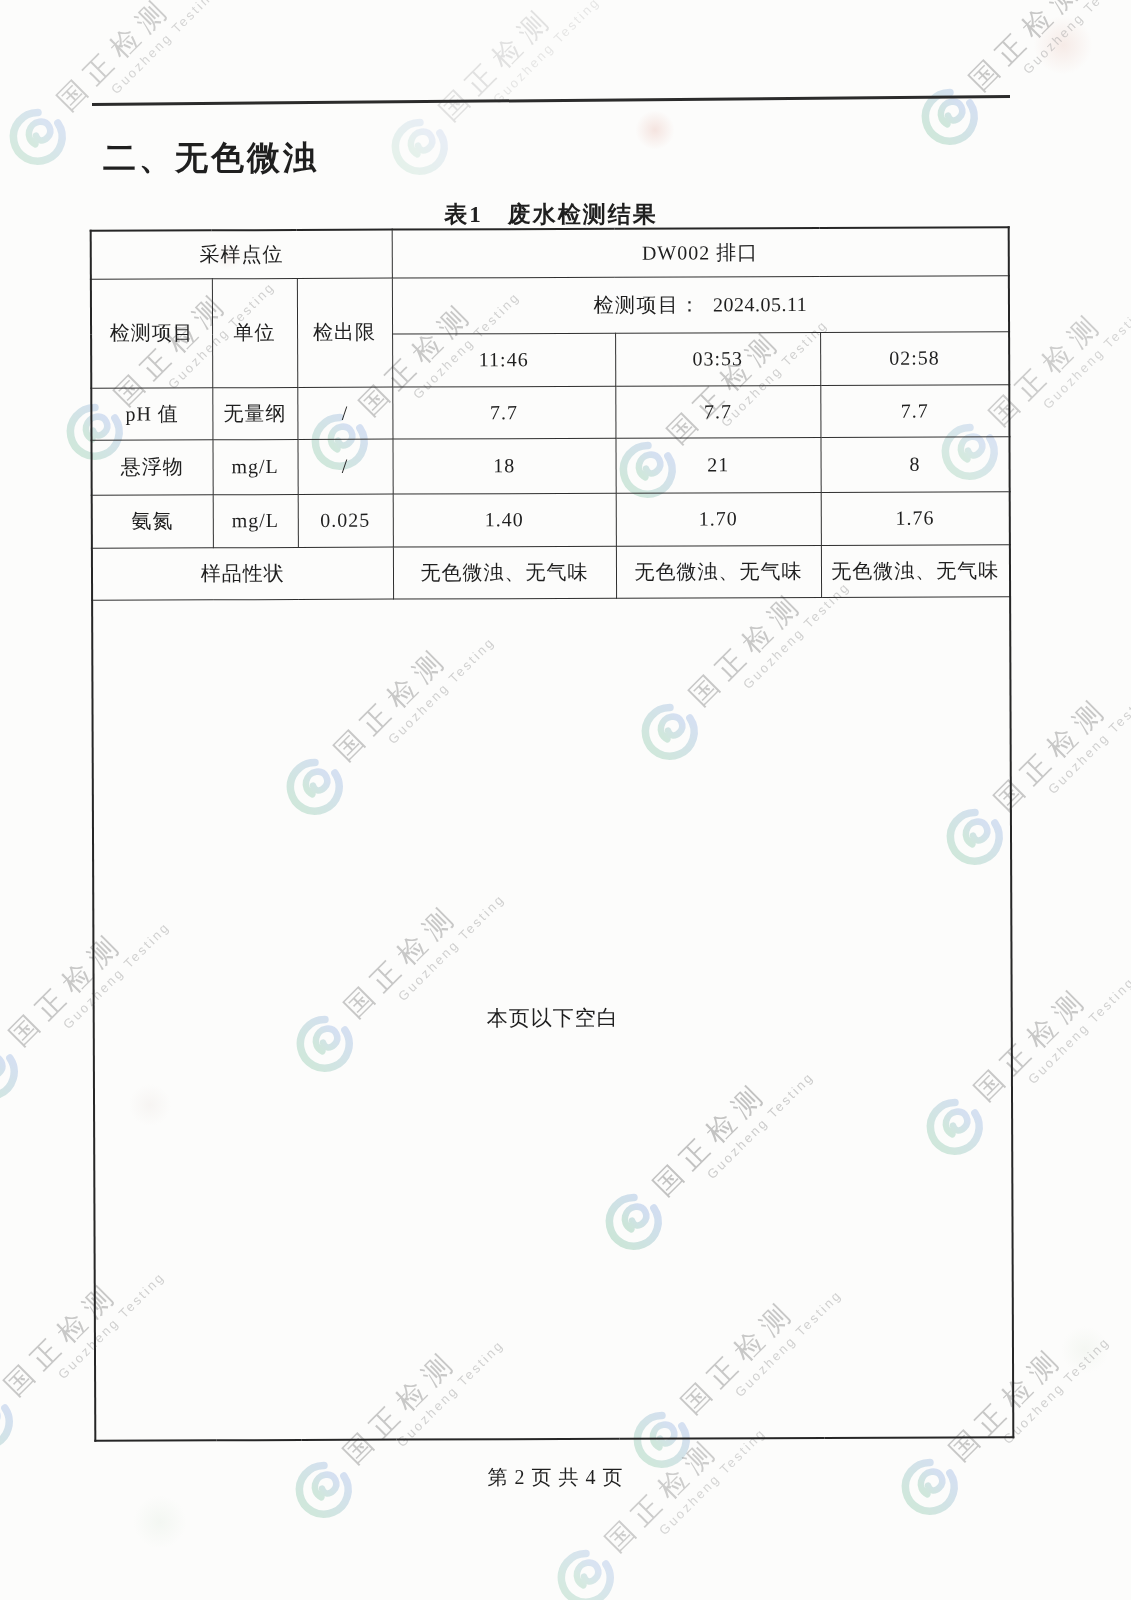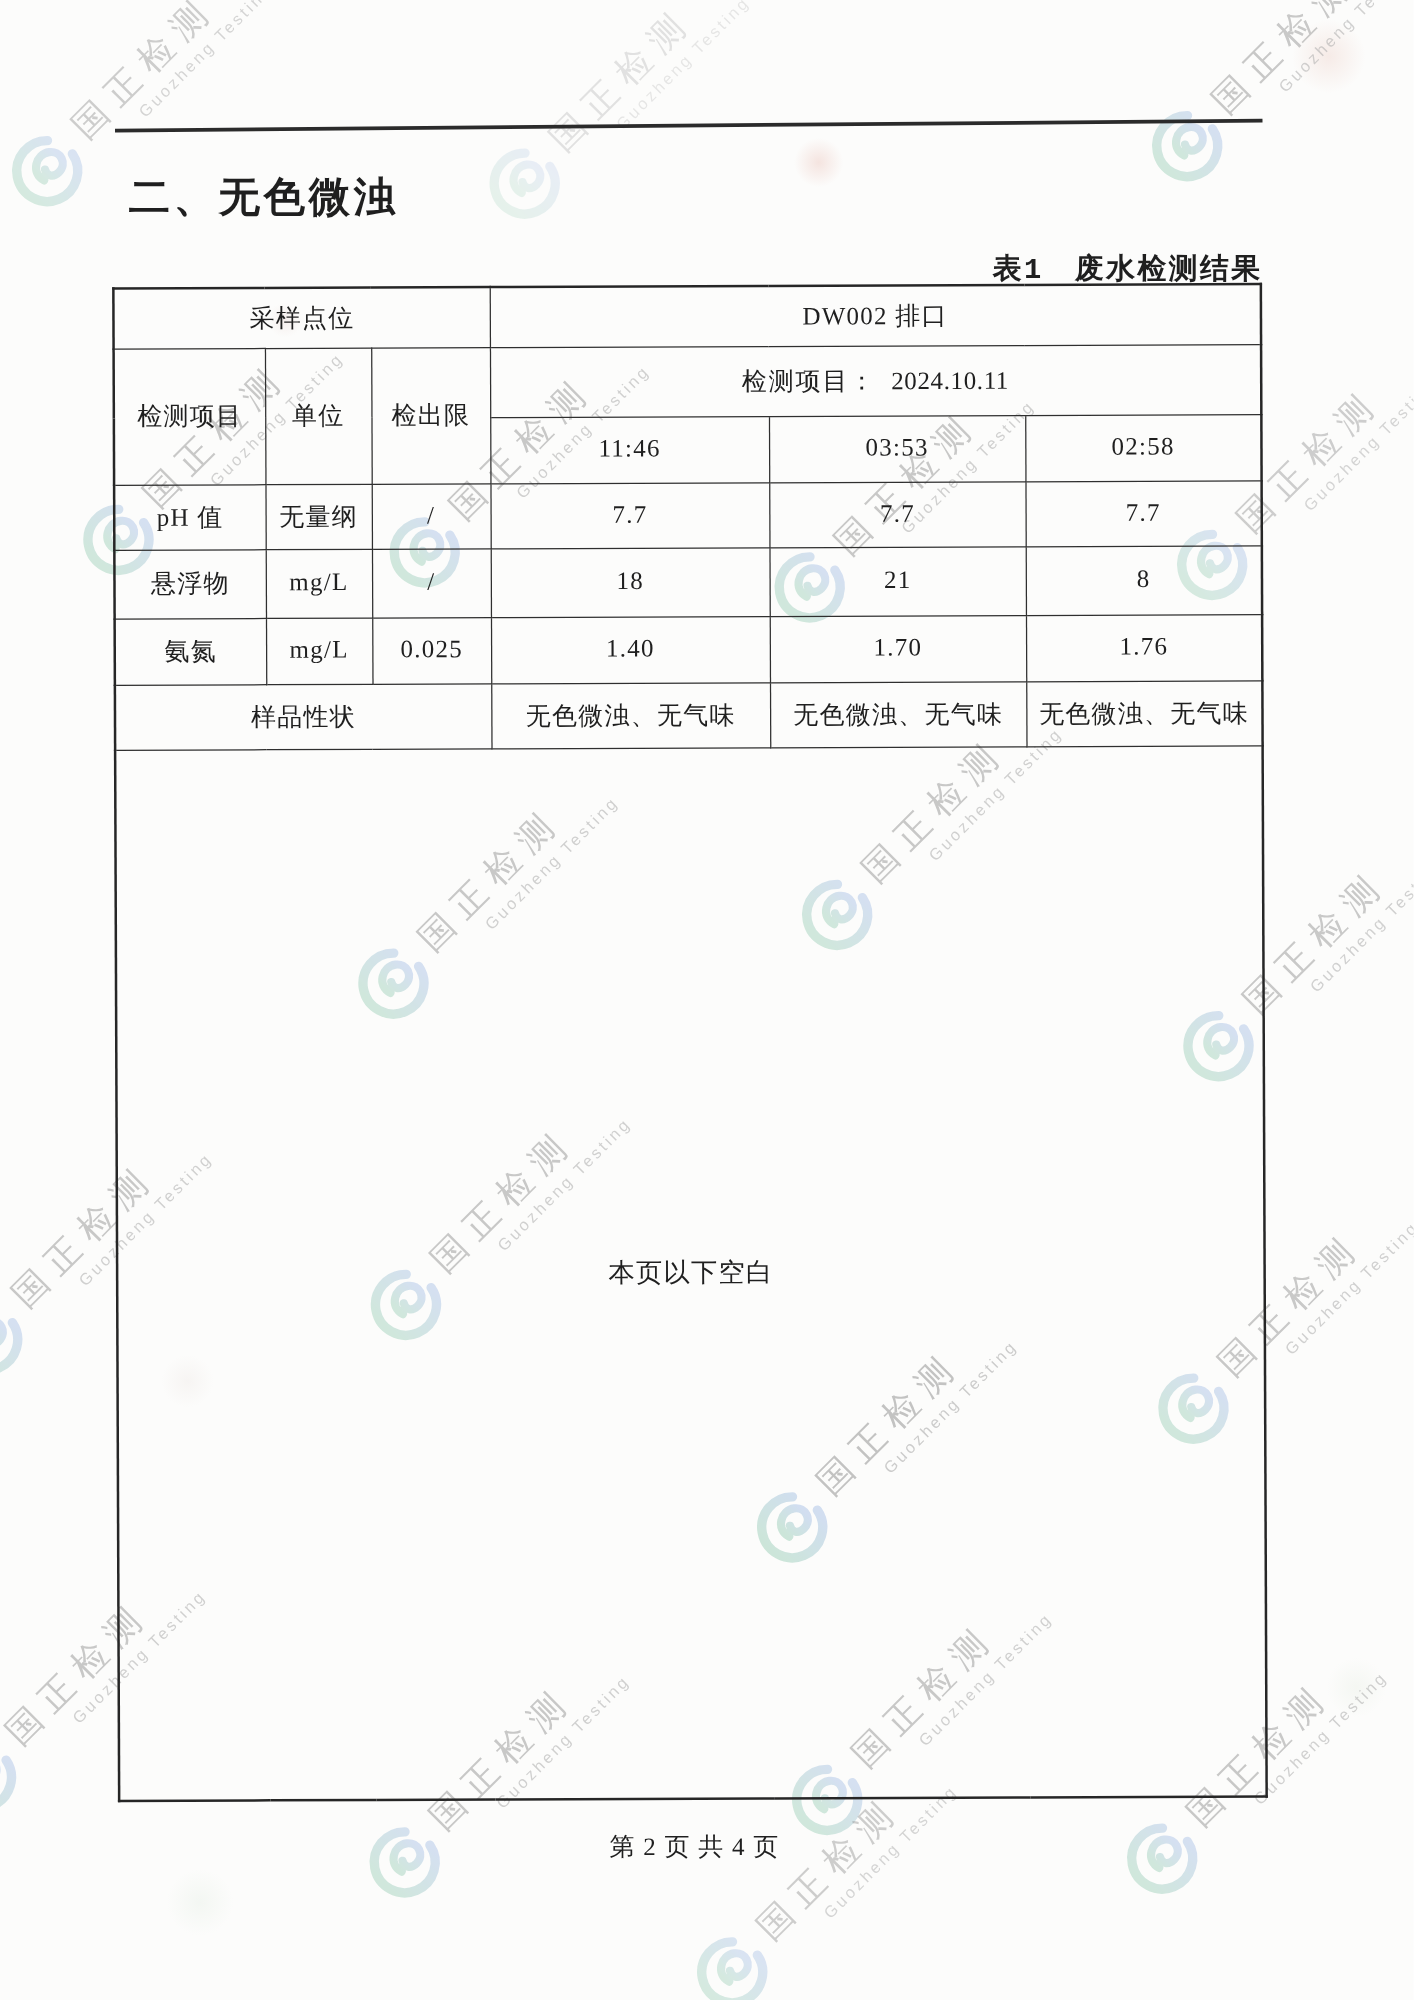--- a/index.html
+++ b/index.html
@@ -54,23 +54,22 @@
     background:#2b2b2b; transform:rotate(-0.5deg);
   }
 
   .section-title{
     position:absolute; left:103px; top:136px;
     font-size:33px; font-weight:700; letter-spacing:3px;
   }
 
   .table-caption{
     position:absolute; left:92px; top:199px; width:918px;
-    text-align:right; font-size:23px; font-weight:700; letter-spacing:2px;
+    text-align:center; font-size:23px; font-weight:700; letter-spacing:2px;
     white-space:pre;
-    font-family:Liberation Mono, monospace;
   }
 
   table.report-table{
     position:absolute; left:92px; top:228px; width:918px;
     border-collapse:collapse; table-layout:fixed;
     transform:rotate(-0.22deg);
     font-size:20px;
   }
   table.report-table td{
     border:1.5px solid #2f2f2f;
@@ -464,21 +463,21 @@
       </colgroup>
       <tbody>
         <tr class="h1">
           <td colspan="3" class="label-cell">采样点位</td>
           <td colspan="3">DW002 排口</td>
         </tr>
         <tr class="h2">
           <td rowspan="2" class="label-cell">检测项目</td>
           <td rowspan="2" class="label-cell">单位</td>
           <td rowspan="2" class="label-cell">检出限</td>
-          <td colspan="3" class="date-cell"><span class="date-label">检测项目：</span><span class="date-val">2024.10.11</span></td>
+          <td colspan="3" class="date-cell"><span class="date-label">检测项目：</span><span class="date-val">2024.05.11</span></td>
         </tr>
         <tr class="h3">
           <td>11:46</td>
           <td>03:53</td>
           <td>02:58</td>
         </tr>
         <tr class="h4">
           <td>pH 值</td>
           <td>无量纲</td>
           <td>/</td>

